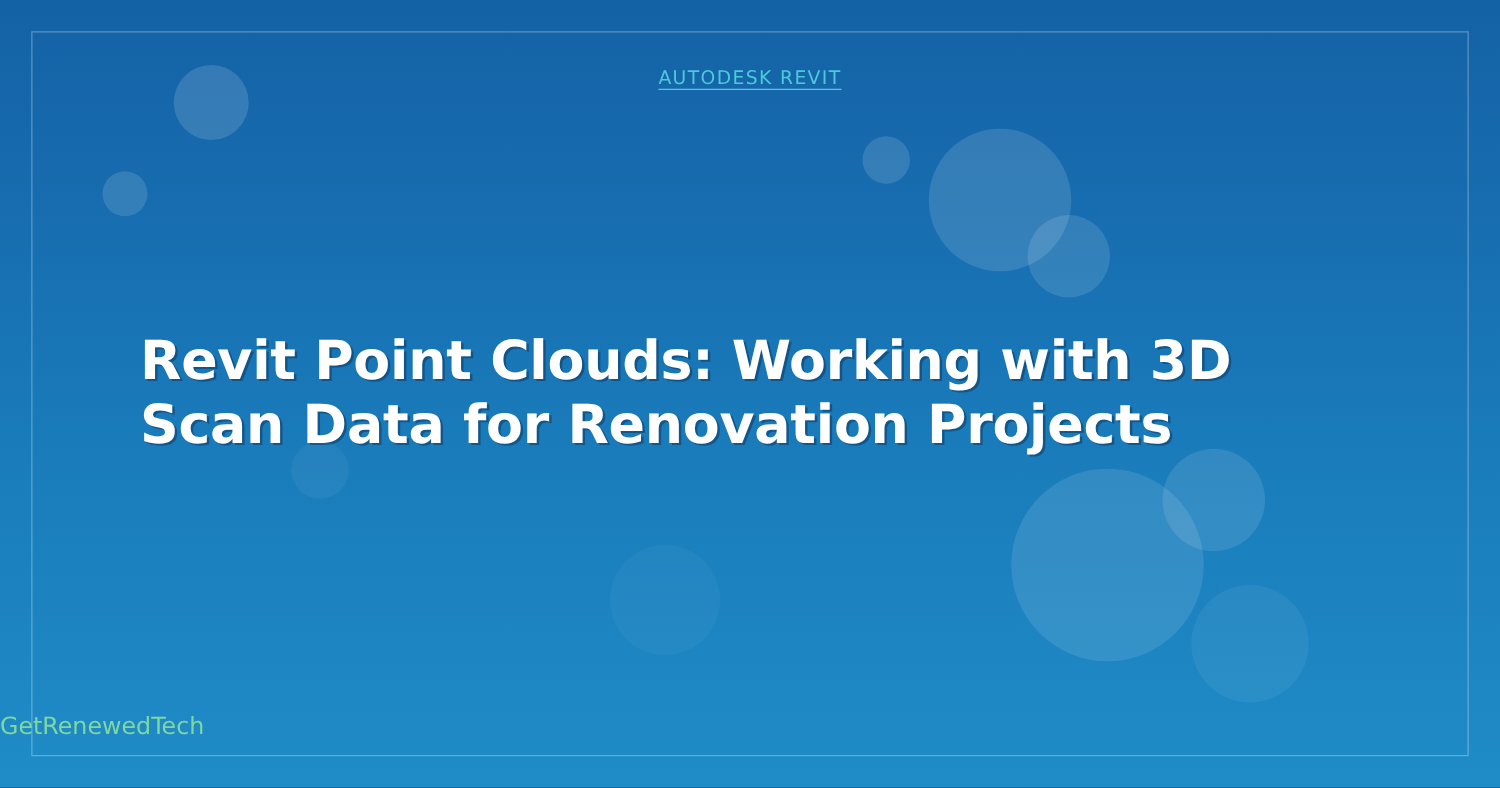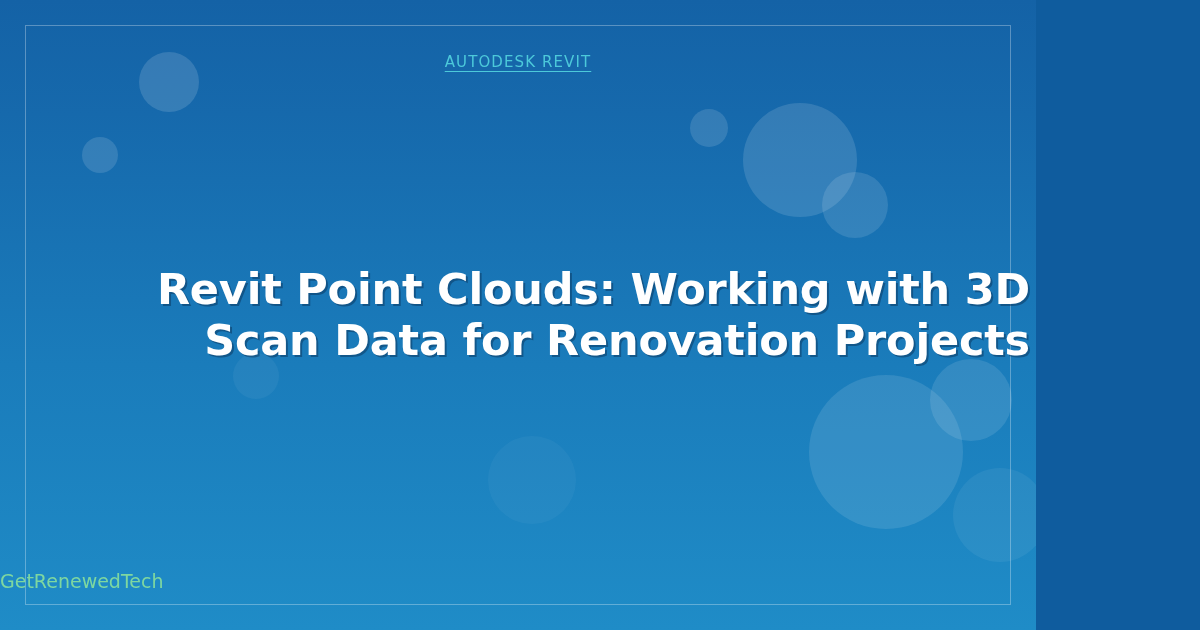--- a/index.html
+++ b/index.html
@@ -7,21 +7,21 @@
     margin: 0;
     padding: 0;
     background: #0f5c9e;
   }
   body {
     font-family: "DejaVu Sans", sans-serif;
   }
 
   .cover {
     position: relative;
-    width: 1036px;
+    width: 1200px;
     height: 630px;
     overflow: hidden;
     background: linear-gradient(180deg, #1462a6 0%, #1669ac 18%, #1a7cbb 58%, #1f8cc7 100%);
   }
 
   
   .bubbles {
     position: absolute;
     inset: 0;
     pointer-events: none;
@@ -45,21 +45,21 @@
   }
 
   
   .content {
     position: absolute;
     inset: 0;
     display: flex;
     flex-direction: column;
     align-items: center;
     justify-content: center;
-    text-align: right;
+    text-align: left;
     margin-left: 24px;
   }
 
   .eyebrow {
     position: absolute;
     top: 53px;
     left: 0;
     right: 0;
     text-align: center;
     font-size: 15px;

